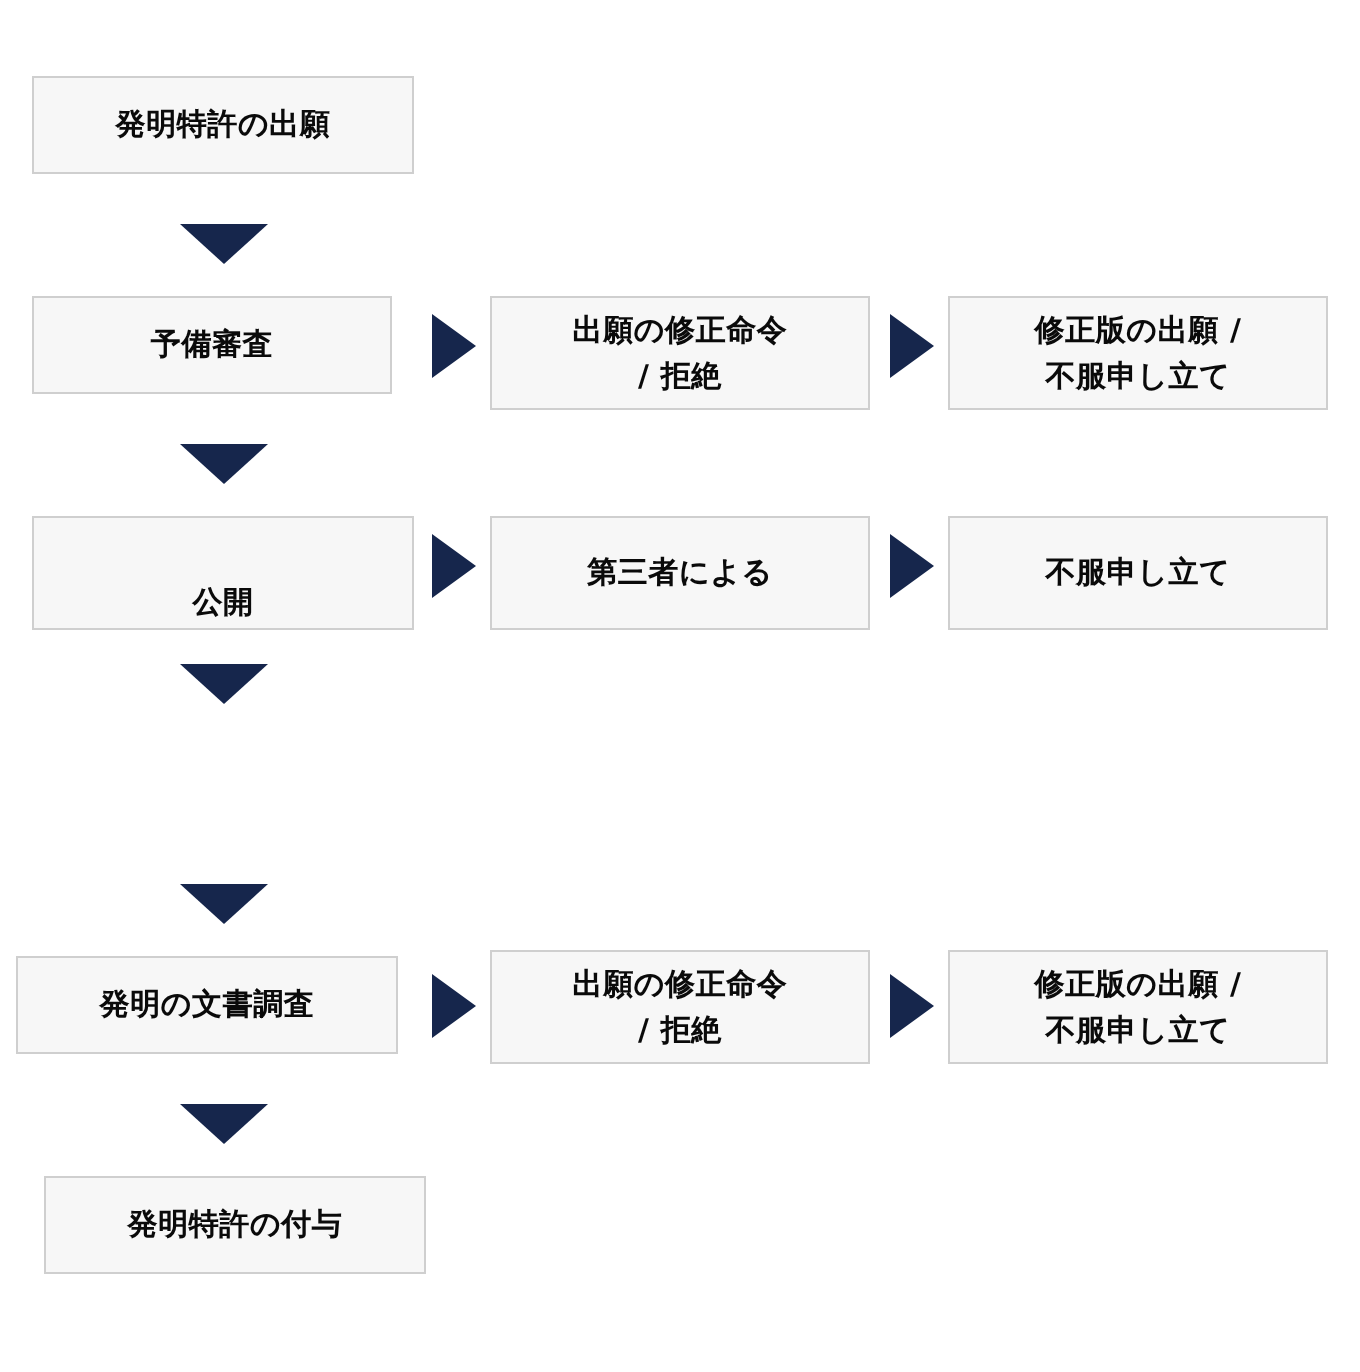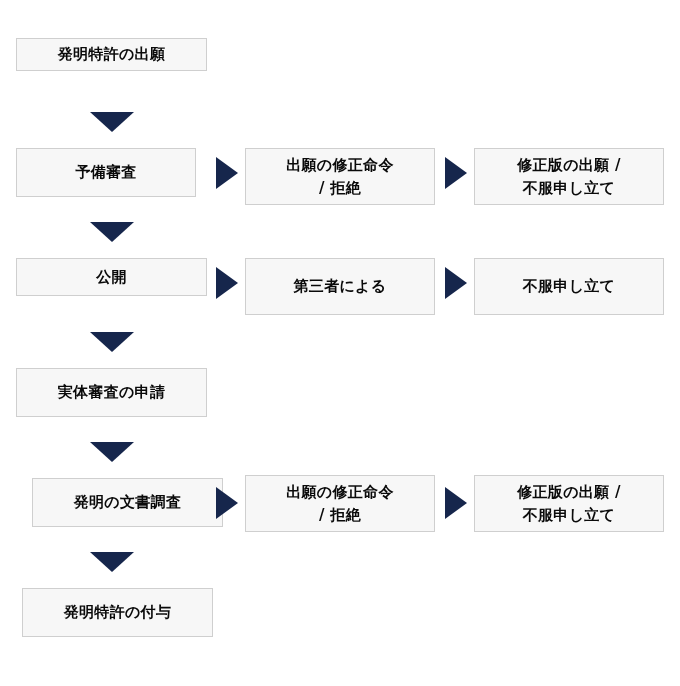--- a/index.html
+++ b/index.html
@@ -54,21 +54,21 @@
     border-top: 16px solid transparent;
     border-bottom: 16px solid transparent;
     border-left: 22px solid #16264c;
   }
 </style>
 </head>
 <body>
 
 <div id="flowchart">
 
-  <div class="node-box" style="left:16px; top:38px; width:191px; height:33px;">
+  <div class="node-box" style="left:16px; top:38px; width:191px; height:49px;">
     <span class="label-line">発明特許の出願</span>
   </div>
 
   <div class="arrow-down" style="left:90px; top:112px;"></div>
 
   <div class="node-box" style="left:16px; top:148px; width:180px; height:49px;">
     <span class="label-line">予備審査</span>
   </div>
   <div class="arrow-right" style="left:216px; top:157px;"></div>
   <div class="node-box" style="left:245px; top:148px; width:190px; height:57px; flex-direction:column;">
@@ -76,41 +76,38 @@
     <span class="label-line">/ 拒絶</span>
   </div>
   <div class="arrow-right" style="left:445px; top:157px;"></div>
   <div class="node-box" style="left:474px; top:148px; width:190px; height:57px; flex-direction:column;">
     <span class="label-line">修正版の出願 /</span>
     <span class="label-line">不服申し立て</span>
   </div>
 
   <div class="arrow-down" style="left:90px; top:222px;"></div>
 
-  <div class="node-box" style="left:16px; top:258px; width:191px; height:38px;">
+  <div class="node-box" style="left:16px; top:258px; width:191px; height:57px;align-items:flex-end;">
     <span class="label-line">公開</span>
   </div>
   <div class="arrow-right" style="left:216px; top:267px;"></div>
   <div class="node-box" style="left:245px; top:258px; width:190px; height:57px; flex-direction:column;">
     <span class="label-line">第三者による</span>
   </div>
   <div class="arrow-right" style="left:445px; top:267px;"></div>
   <div class="node-box" style="left:474px; top:258px; width:190px; height:57px;">
     <span class="label-line">不服申し立て</span>
   </div>
 
   <div class="arrow-down" style="left:90px; top:332px;"></div>
 
-  <div class="node-box" style="left:16px; top:368px; width:191px; height:49px;">
-    <span class="label-line">実体審査の申請</span>
-  </div>
 
   <div class="arrow-down" style="left:90px; top:442px;"></div>
 
-  <div class="node-box" style="left:32px; top:478px; width:191px; height:49px;">
+  <div class="node-box" style="left:8px; top:478px; width:191px; height:49px;">
     <span class="label-line">発明の文書調査</span>
   </div>
   <div class="arrow-right" style="left:216px; top:487px;"></div>
   <div class="node-box" style="left:245px; top:475px; width:190px; height:57px; flex-direction:column;">
     <span class="label-line">出願の修正命令</span>
     <span class="label-line">/ 拒絶</span>
   </div>
   <div class="arrow-right" style="left:445px; top:487px;"></div>
   <div class="node-box" style="left:474px; top:475px; width:190px; height:57px; flex-direction:column;">
     <span class="label-line">修正版の出願 /</span>

